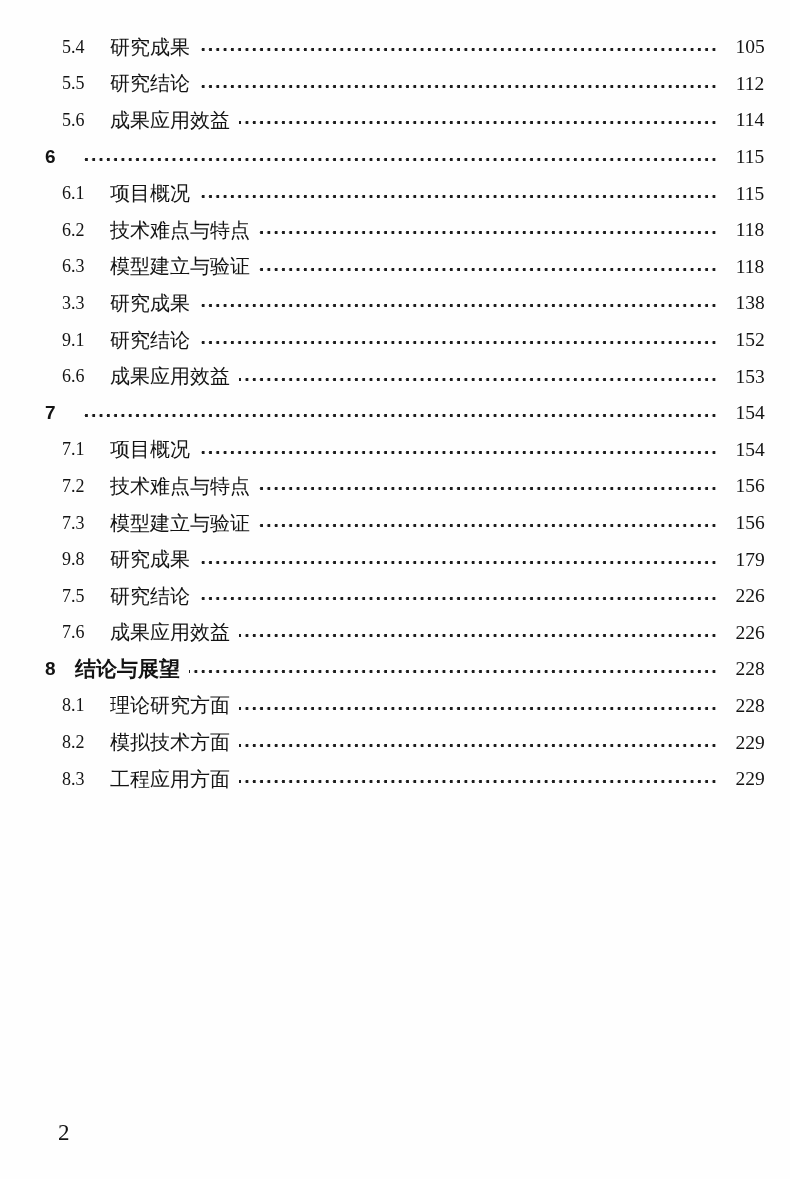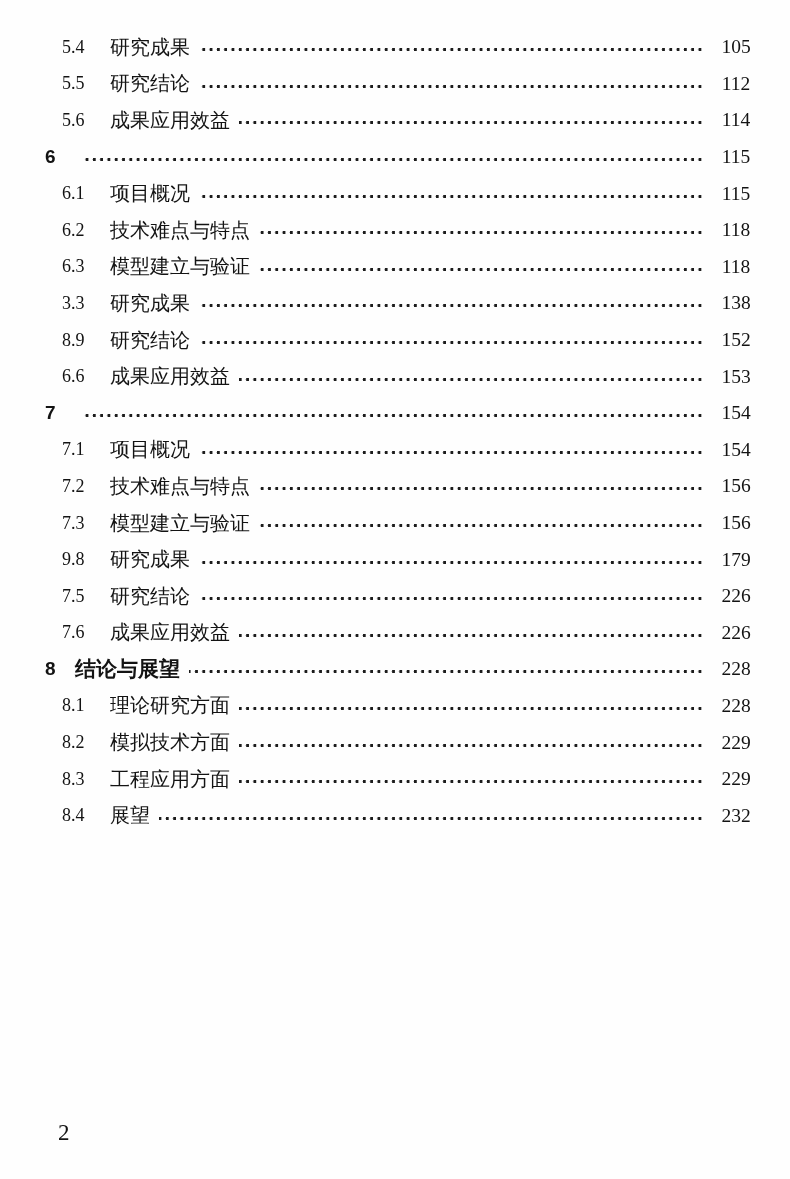--- a/index.html
+++ b/index.html
@@ -22,21 +22,21 @@
   .toc {
     position: absolute;
     top: 29px;
     left: 0;
     right: 0;
   }
   .toc-row {
     display: flex;
     align-items: center;
     height: 36.6px;
-    padding-right: 33px;
+    padding-right: 19px;
     box-sizing: border-box;
   }
   .toc-row .num {
     font-family: "Liberation Serif", serif;
     flex: 0 0 auto;
   }
   .level-1 {
     font-weight: bold;
     font-size: 21px;
     padding-left: 45px;
@@ -136,21 +136,21 @@
         <span class="leader"></span>
         <span class="pagenum">118</span>
       </div>
       <div class="toc-row level-2">
         <span class="num">3.3</span>
         <span class="title">研究成果</span>
         <span class="leader"></span>
         <span class="pagenum">138</span>
       </div>
       <div class="toc-row level-2">
-        <span class="num">8.9</span>
+        <span class="num">9.1</span>
         <span class="title">研究结论</span>
         <span class="leader"></span>
         <span class="pagenum">152</span>
       </div>
       <div class="toc-row level-2">
         <span class="num">6.6</span>
         <span class="title">成果应用效益</span>
         <span class="leader"></span>
         <span class="pagenum">153</span>
       </div>
@@ -211,22 +211,16 @@
         <span class="num">8.2</span>
         <span class="title">模拟技术方面</span>
         <span class="leader"></span>
         <span class="pagenum">229</span>
       </div>
       <div class="toc-row level-2">
         <span class="num">8.3</span>
         <span class="title">工程应用方面</span>
         <span class="leader"></span>
         <span class="pagenum">229</span>
-      </div>
-      <div class="toc-row level-2">
-        <span class="num">8.4</span>
-        <span class="title">展望</span>
-        <span class="leader"></span>
-        <span class="pagenum">232</span>
       </div>
     </div>
   <div class="footer-num">2</div>
 </div>
 
 </body></html>

